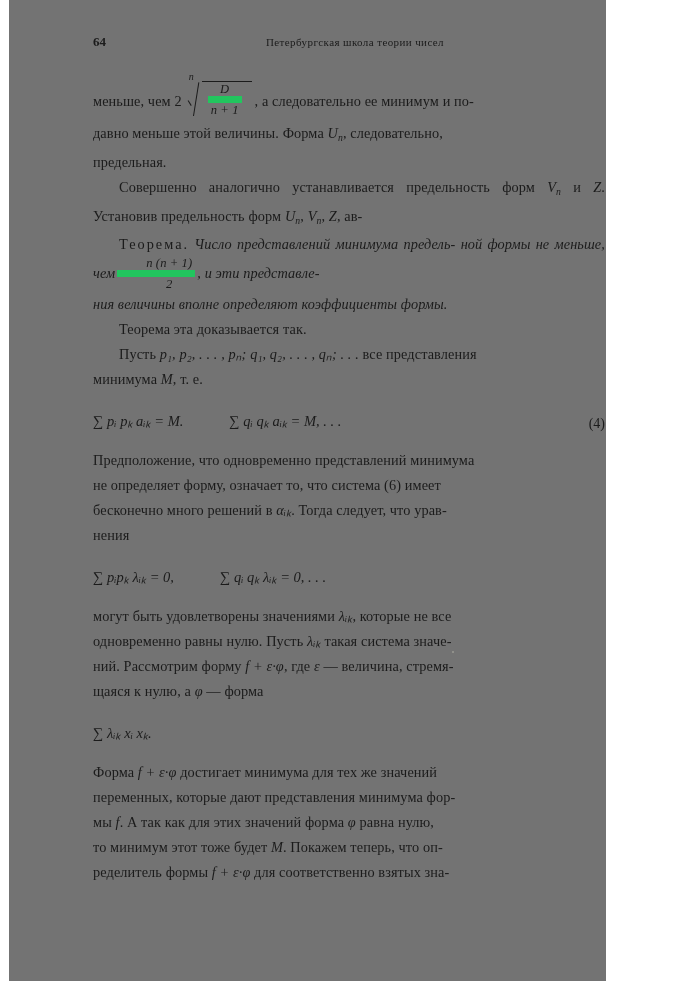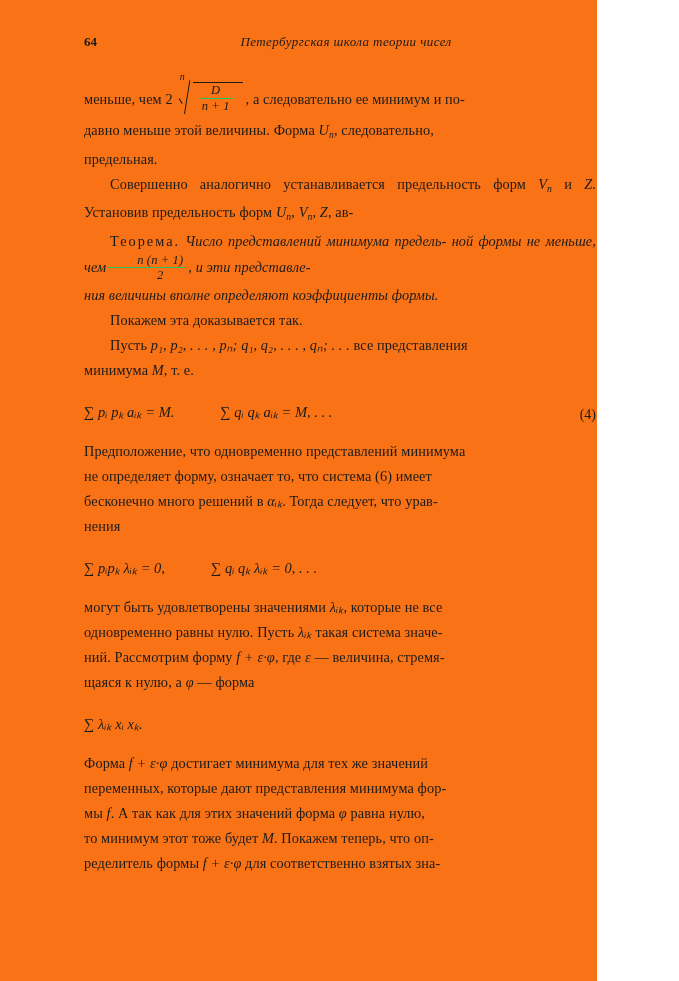--- a/index.html
+++ b/index.html
@@ -4,24 +4,25 @@
 <style>
   html, body {
     margin: 0;
     padding: 0;
     background: #ffffff;
   }
   .page {
     position: relative;
     width: 597px;
     height: 981px;
-    background: #f97316;
+    background: #737373;
     font-family: "Liberation Serif", serif;
     color: #1b1b1b;
     overflow: hidden;
+    margin-left: 9px;
   }
   .page-inner {
     position: absolute;
     left: 84px;
     top: 34px;
     width: 512px;
   }
   .header {
     display: flex;
     align-items: baseline;
@@ -30,22 +31,21 @@
   }
   .folio {
     font-family: "Liberation Serif", serif;
     font-weight: bold;
     font-size: 13px;
     width: 52px;
   }
   .running-title {
     flex: 1;
     text-align: center;
-    font-style: italic;
-    font-size: 13px;
+    font-size: 11px;
     letter-spacing: 0.4px;
     padding-right: 40px;
   }
   p {
     margin: 0 0 0 0;
     font-size: 14.3px;
     line-height: 25px;
     text-align: justify;
     letter-spacing: 0.1px;
   }
@@ -63,21 +63,21 @@
     display: inline-block;
     vertical-align: middle;
     text-align: center;
     line-height: 1.12;
     font-size: 0.88em;
     margin: 0 2px;
     position: relative;
     top: -1px;
   }
   .frac .num { display: block; padding: 0 3px; }
-  .frac .den { display: block; border-top: 1px solid #22c55e; padding: 0 3px; }
+  .frac .den { display: block; border-top: 7px solid #22c55e; padding: 0 3px; }
 
   
   .radical-wrap {
     display: inline-block;
     position: relative;
     vertical-align: middle;
     margin: 0 3px 0 5px;
     top: -2px;
   }
   .radical-index {
@@ -184,21 +184,21 @@
       <span class="mathit">Z</span><span>, ав-</span><br>
     </p>
 
     <p class="indent">
       <span class="sc">Теорема.</span>
       <i>Число представлений минимума предель-</i>
       <i>ной формы не меньше, чем</i><span class="frac"><span class="num it">n (n + 1)</span><span class="den it">2</span></span><i>, и эти представле-</i><br>
       <i>ния величины вполне определяют коэффициенты формы.</i>
     </p>
 
-    <p class="indent">Покажем эта доказывается так.</p>
+    <p class="indent">Теорема эта доказывается так.</p>
 
     <p class="indent">
       <span>Пусть</span>
       <span class="mathit">p₁, p₂, . . . , pₙ; q₁, q₂, . . . , qₙ; . . .</span>
       <span>все представления</span><br>
       <span>минимума</span>
       <span class="mathit">M</span><span>, т. е.</span>
     </p>
 
     <div class="displayline">

